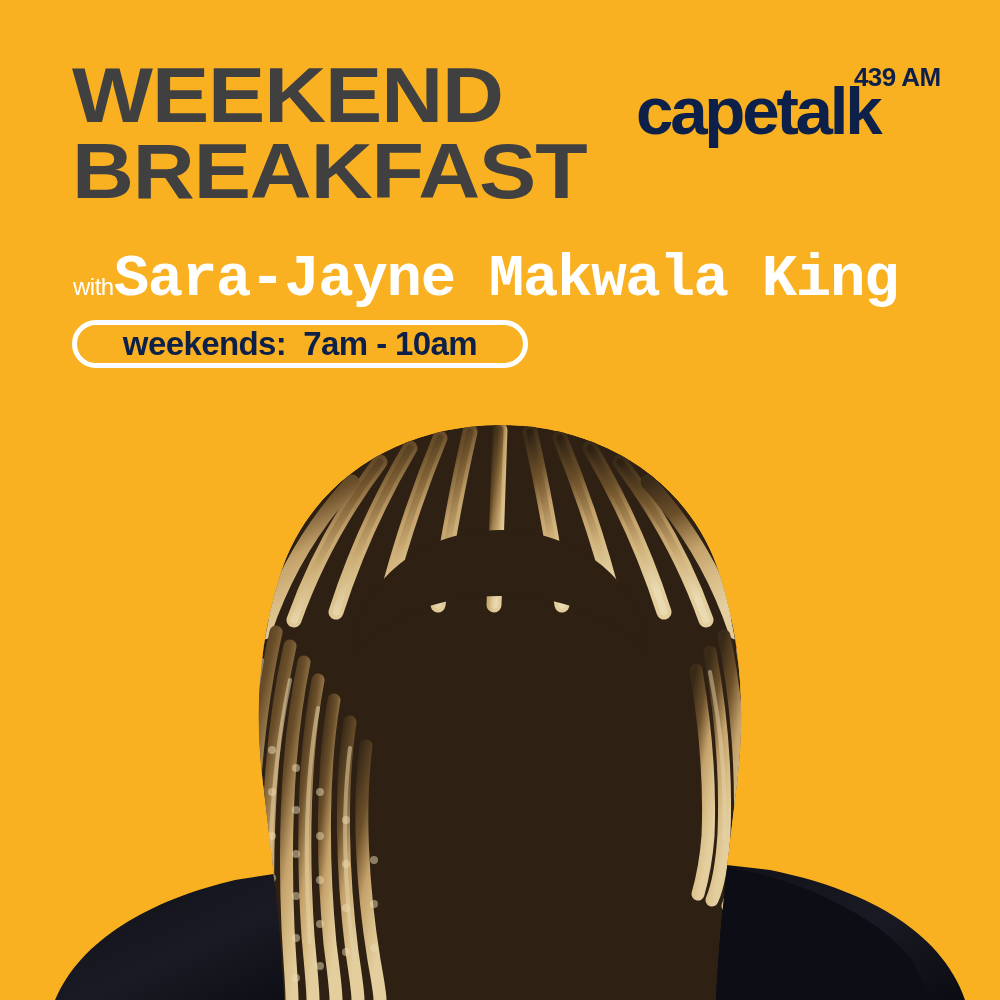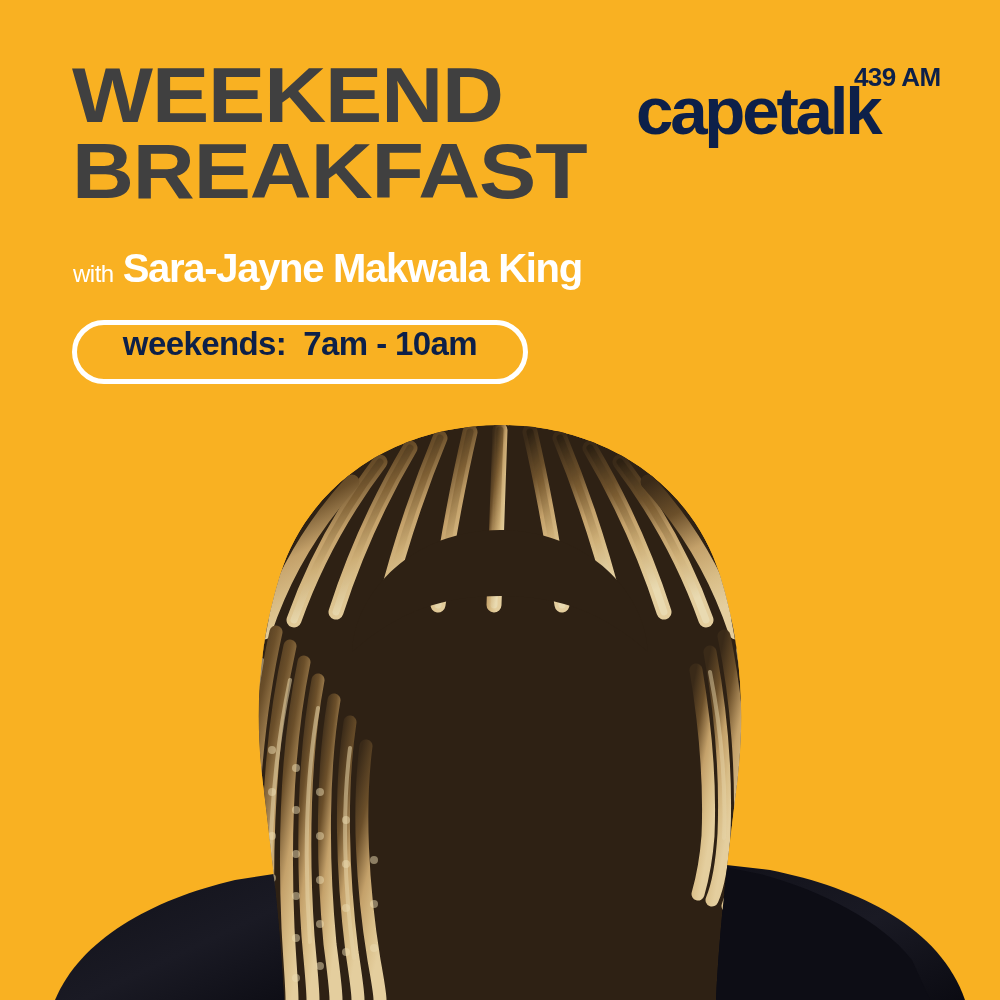--- a/index.html
+++ b/index.html
@@ -80,33 +80,34 @@
     font-family: "Liberation Sans", sans-serif;
   }
   .subtitle .with {
     font-weight: normal;
     font-size: 24px;
     letter-spacing: -0.5px;
     vertical-align: baseline;
   }
   .subtitle .host {
     font-weight: bold;
-    font-size: 40px;
+    font-size: 59px;
     letter-spacing: -1.3px;
-    margin-left: 9px;
+    margin-left: 0;
     vertical-align: baseline;
+    font-family: Liberation Mono, monospace;
   }
 
   
   .pill {
     position: absolute;
     left: 72px;
     top: 320px;
     width: 456px;
-    height: 64px;
+    height: 48px;
     box-sizing: border-box;
     border: 5px solid #FFFFFF;
     border-radius: 40px;
     display: flex;
     align-items: flex-start;
     justify-content: center;
   }
   .pill-text {
     color: #0D2049;
     font-family: "Liberation Sans", sans-serif;

